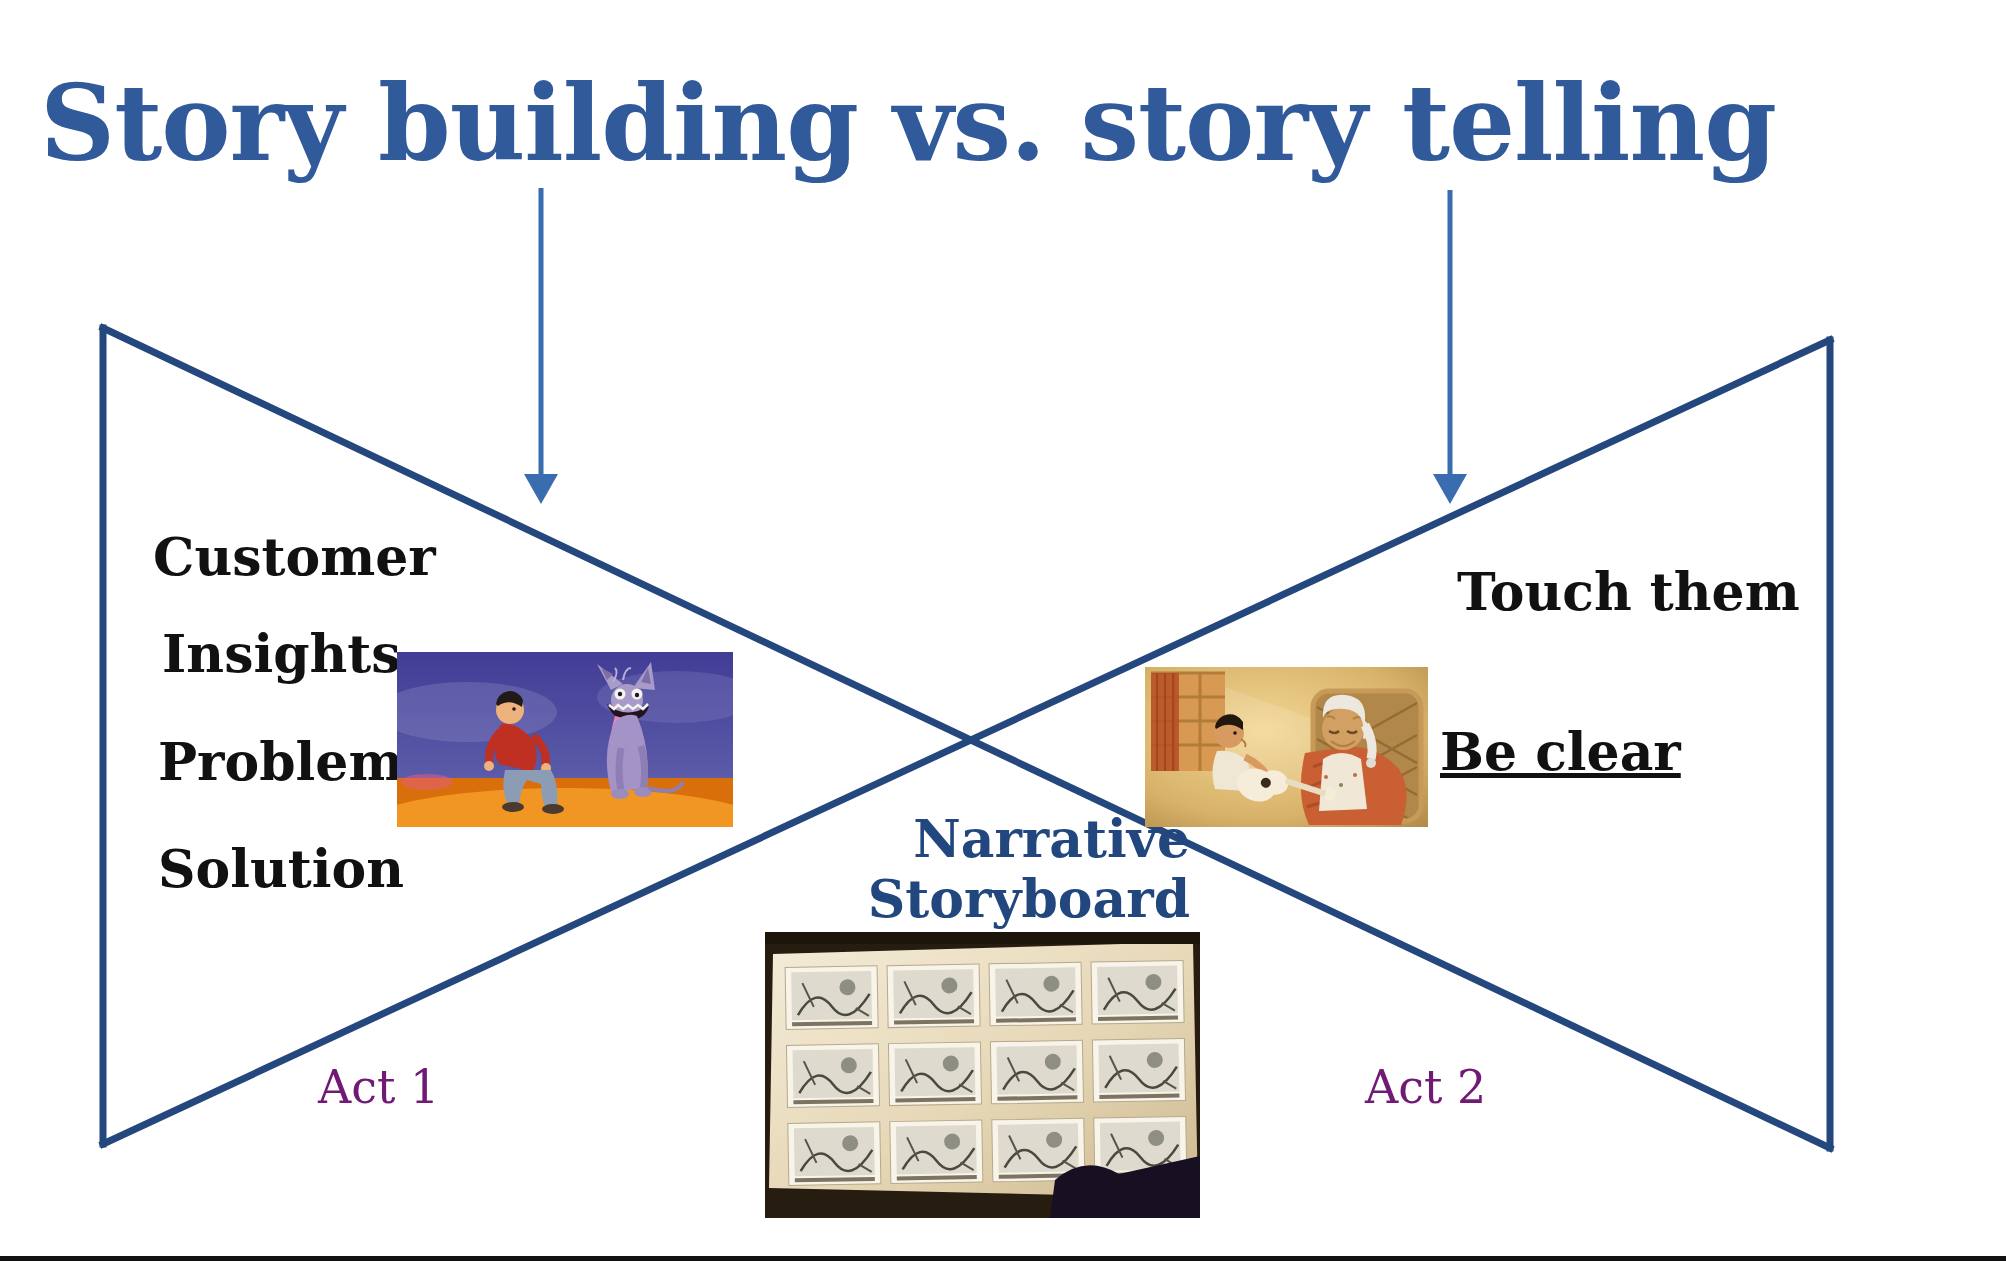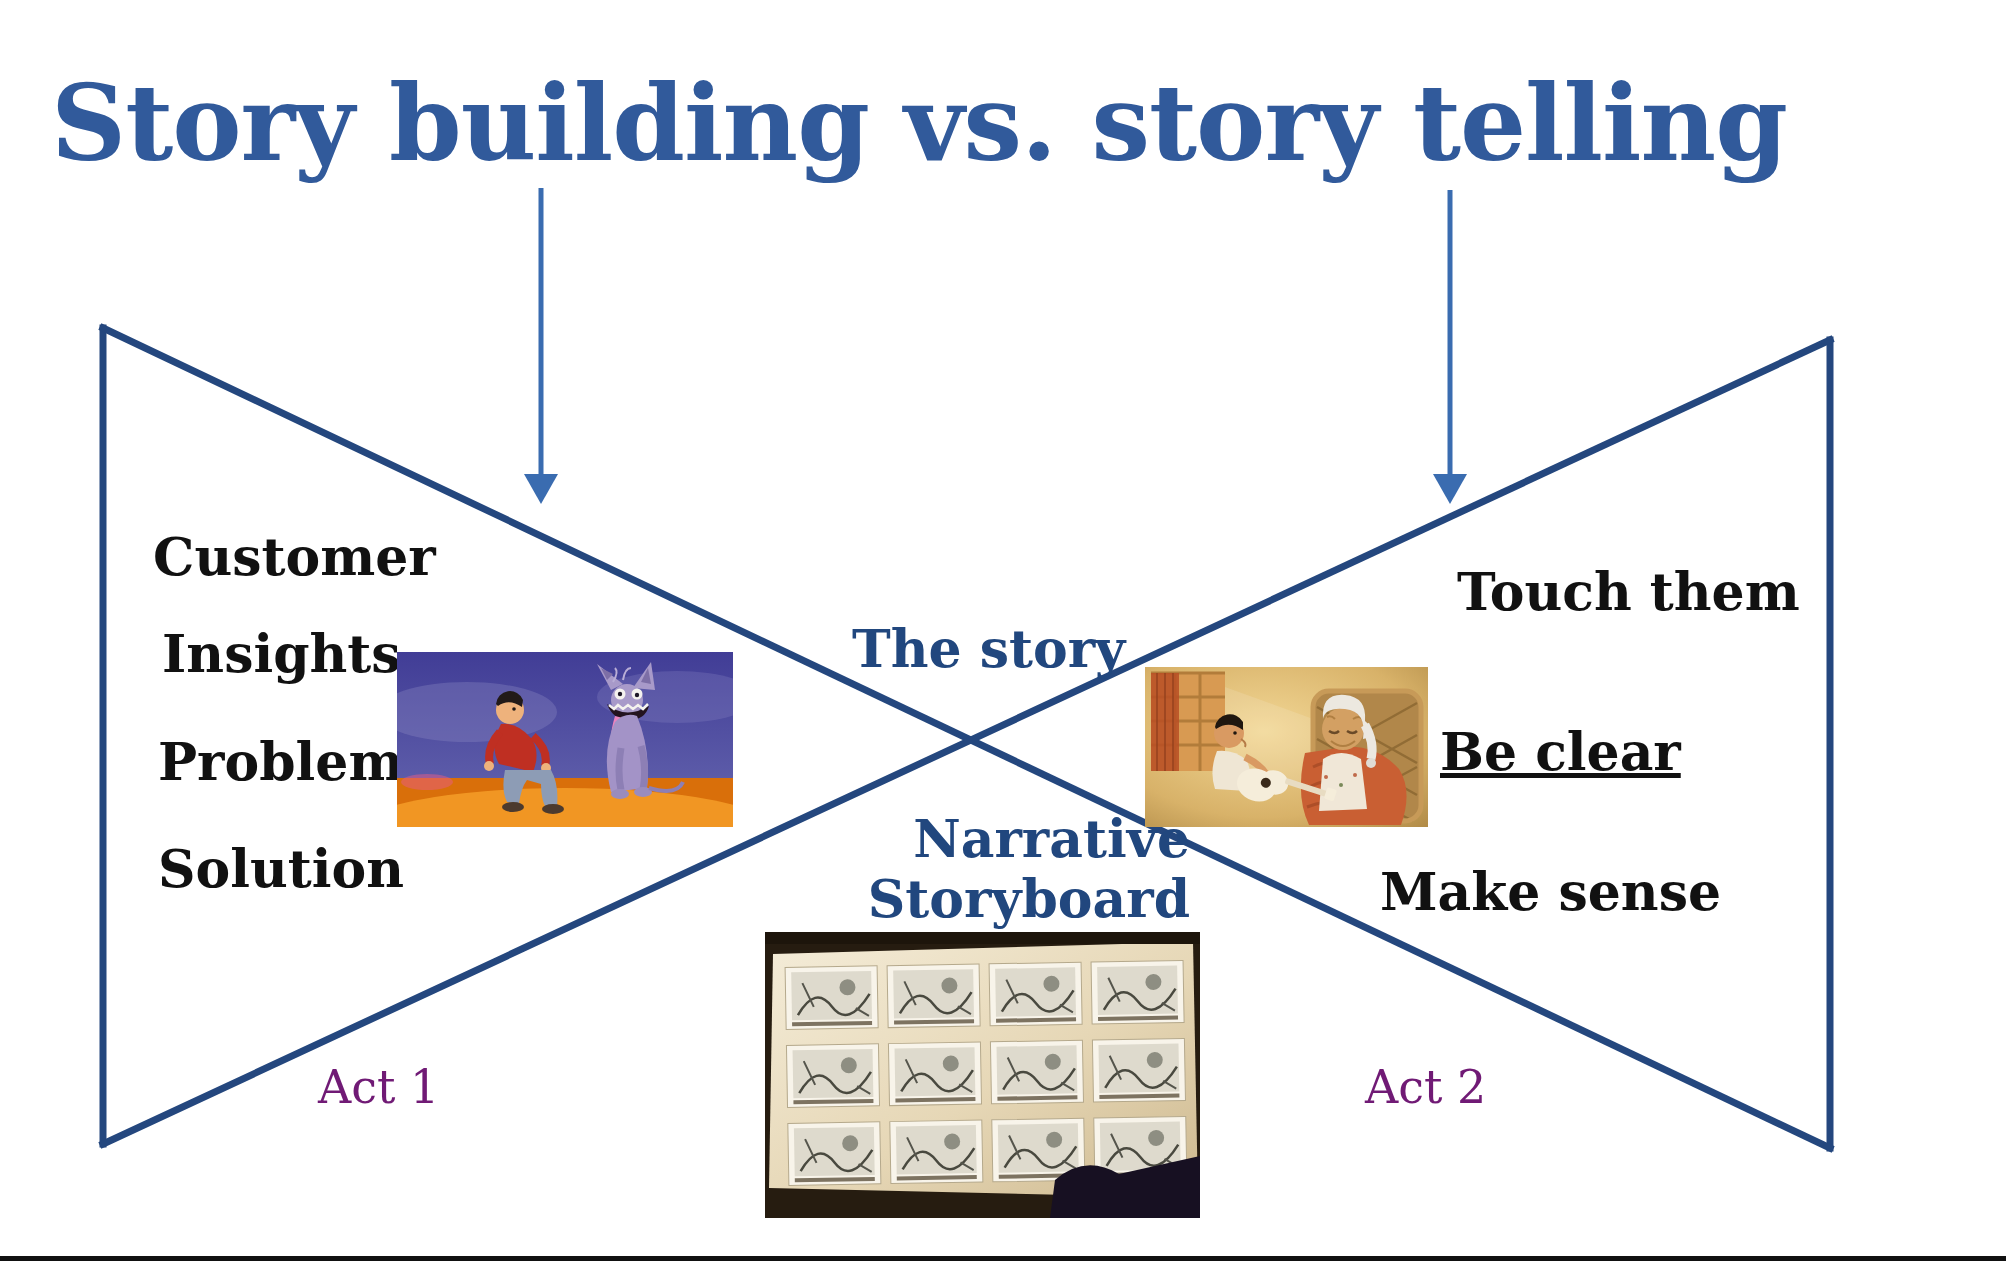--- a/index.html
+++ b/index.html
@@ -5,21 +5,21 @@
   html,body{margin:0;padding:0;background:#ffffff;}
   .slide{
     position:relative;
     width:2006px;height:1268px;
     background:#ffffff;
     overflow:hidden;
     font-family:"DejaVu Serif","Liberation Serif",serif;
   }
   .abs{position:absolute;}
   .title{
-    left:12px;top:62px;width:1814px;
+    left:1px;top:62px;width:1814px;
     text-align:center;
     font-size:104px;font-weight:bold;
     color:#315a9b;
     letter-spacing:-1px;
     line-height:1.2;
     white-space:nowrap;
   }
   .black-label{
     font-size:52px;font-weight:bold;color:#111111;
     line-height:1.2;white-space:nowrap;
@@ -69,23 +69,21 @@
     </g>
   </svg>
 
   <div class="abs black-label" style="left:162px;top:623px;">Insights</div>
   <div class="abs black-label" style="left:153px;top:526px;">Customer</div>
   <div class="abs black-label" style="left:158px;top:731px;">Problem</div>
   <div class="abs black-label" style="left:158px;top:838px;">Solution</div>
 
   <div class="abs black-label" style="left:1457px;top:561px;text-align:right;">Touch them</div>
   <div class="abs black-label" style="left:1440px;top:721px;text-decoration:underline;">Be clear</div>
-  <div class="abs black-label" style="left:1380px;top:861px;">Make sense</div>
-
-  <div class="abs navy-label" style="left:852px;top:618px;">The story</div>
+
   <div class="abs center-two-line">
     <div>Narrative</div>
     <div>Storyboard</div>
   </div>
 
   <div class="abs act-label" style="left:318px;top:1060px;">Act 1</div>
   <div class="abs act-label" style="left:1365px;top:1060px;">Act 2</div>
 
   <div class="abs photo" style="left:397px;top:652px;width:336px;height:175px;">
     <svg viewBox="0 0 336 175" xmlns="http://www.w3.org/2000/svg">

